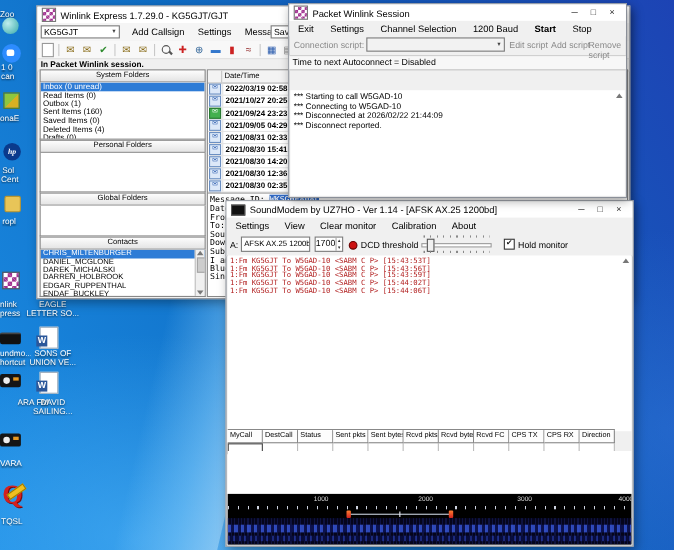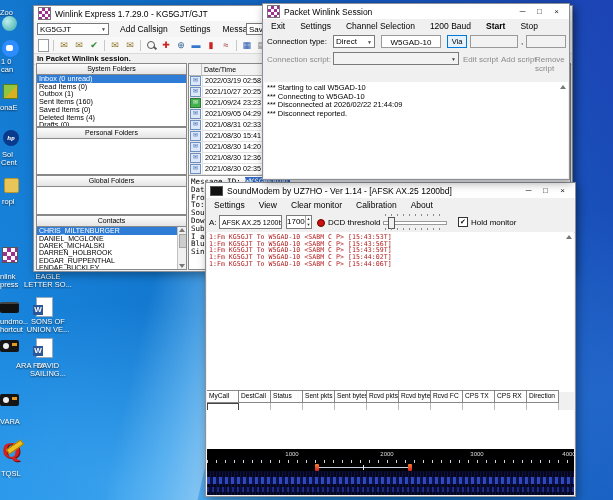--- a/index.html
+++ b/index.html
@@ -81,21 +81,21 @@
   .dn{transform:rotate(180deg);}
   .wl-right{flex:1;border:1px solid #888;background:#fff;position:relative;overflow:hidden;}
   .msg-hdr{display:flex;height:11px;border-bottom:1px solid #b5b5b5;font-size:7px;background:#f3f3f3;}
   .mh{border-right:1px solid #c5c5c5;padding:1px 2px;box-sizing:border-box;display:flex;align-items:center;gap:2px;}
   .mh1{width:13px;}
   .mh2{width:68px;justify-content:space-between;}
   .msg-row{display:flex;height:10px;align-items:center;font-size:7.2px;border-bottom:1px solid #e4e4e4;}
   .mc-ic{width:13px;display:flex;justify-content:center;border-right:1px solid #e0e0e0;align-self:stretch;align-items:center;}
   .envic{width:9px;height:8px;background:#dce8f8;border:1px solid #6b8fc2;color:#2255aa;font-size:6px;line-height:7px;text-align:center;}
   .envic.green{background:#44b04e;border-color:#2a7a34;color:#fff;}
-  .mc-date{width:68px;padding-left:2px;border-right:5px solid #0369a1;align-self:stretch;line-height:10px;box-sizing:border-box;}
+  .mc-date{width:68px;padding-left:2px;border-right:5px solid #0369a1;align-self:stretch;line-height:10px;box-sizing:border-box;font-weight:bold;}
   .mc-id{padding-left:2px;line-height:10px;}
   .preview{position:absolute;left:0;right:0;top:111px;bottom:0;border-top:1px solid #999;
     font-family:"DejaVu Sans Mono",monospace;font-size:7.5px;line-height:7.8px;padding:2px 0 0 2px;background:#fff;}
   .hl{background:#316ac5;color:#fff;}
   
   .packet{left:262px;top:3px;width:308px;height:177px;z-index:3;}
   .pk-menu{height:14px;gap:13px;padding:0 7px;background:#f0f0f0;}
   .pk-row{position:relative;height:18px;font-size:8px;}
   .pk-lbl{position:absolute;left:4px;top:4px;}
   .gray{color:#8a8a8a;}
@@ -463,42 +463,31 @@
       </span>
     </div>
     <div class="menurow pk-menu">
       <span class="mi">Exit</span>
       <span class="mi">Settings</span>
       <span class="mi">Channel Selection</span>
       <span class="mi">1200 Baud</span>
       <span class="mi bold">Start</span>
       <span class="mi">Stop</span>
     </div>
-    <div class="pk-row">
-      <span class="pk-lbl">Connection type:</span>
-      <span class="combo pk-combo" style="left:70px;top:2px;width:42px;">
-          <span>Direct</span>
-          <span class="arr">▼</span>
-        </span>
-      <span class="inputbox" style="left:118px;top:2px;width:60px;">W5GAD-10</span>
-      <span class="viabtn" style="left:184px;top:2px;">Via</span>
-      <span class="inputbox dim" style="left:207px;top:2px;width:48px;"></span>
-      <span class="pk-lbl" style="left:258px;top:4px;">,</span>
-      <span class="inputbox dim" style="left:263px;top:2px;width:40px;"></span>
-    </div>
     <div class="pk-row" style="height:17px;">
       <span class="pk-lbl gray">Connection script:</span>
       <span class="combo pk-combo dim" style="left:70px;top:1px;width:126px;">
           <span></span>
           <span class="arr">▼</span>
         </span>
       <span class="pk-lbl gray" style="left:200px;">Edit script</span>
       <span class="pk-lbl gray" style="left:238px;">Add script</span>
       <span class="pk-lbl gray" style="left:272px;">Remove script</span>
     </div>
+    <div class="pk-strip">Time to next Autoconnect = Disabled</div>
     <div class="pk-log">
       <div>*** Starting to call W5GAD-10</div>
       <div>*** Connecting to W5GAD-10</div>
       <div>*** Disconnected at 2026/02/22 21:44:09</div>
       <div> </div>
       <div>*** Disconnect reported.</div>
       <span class="corner-arr uparr"></span>
     </div>
   </div>
 </div>

